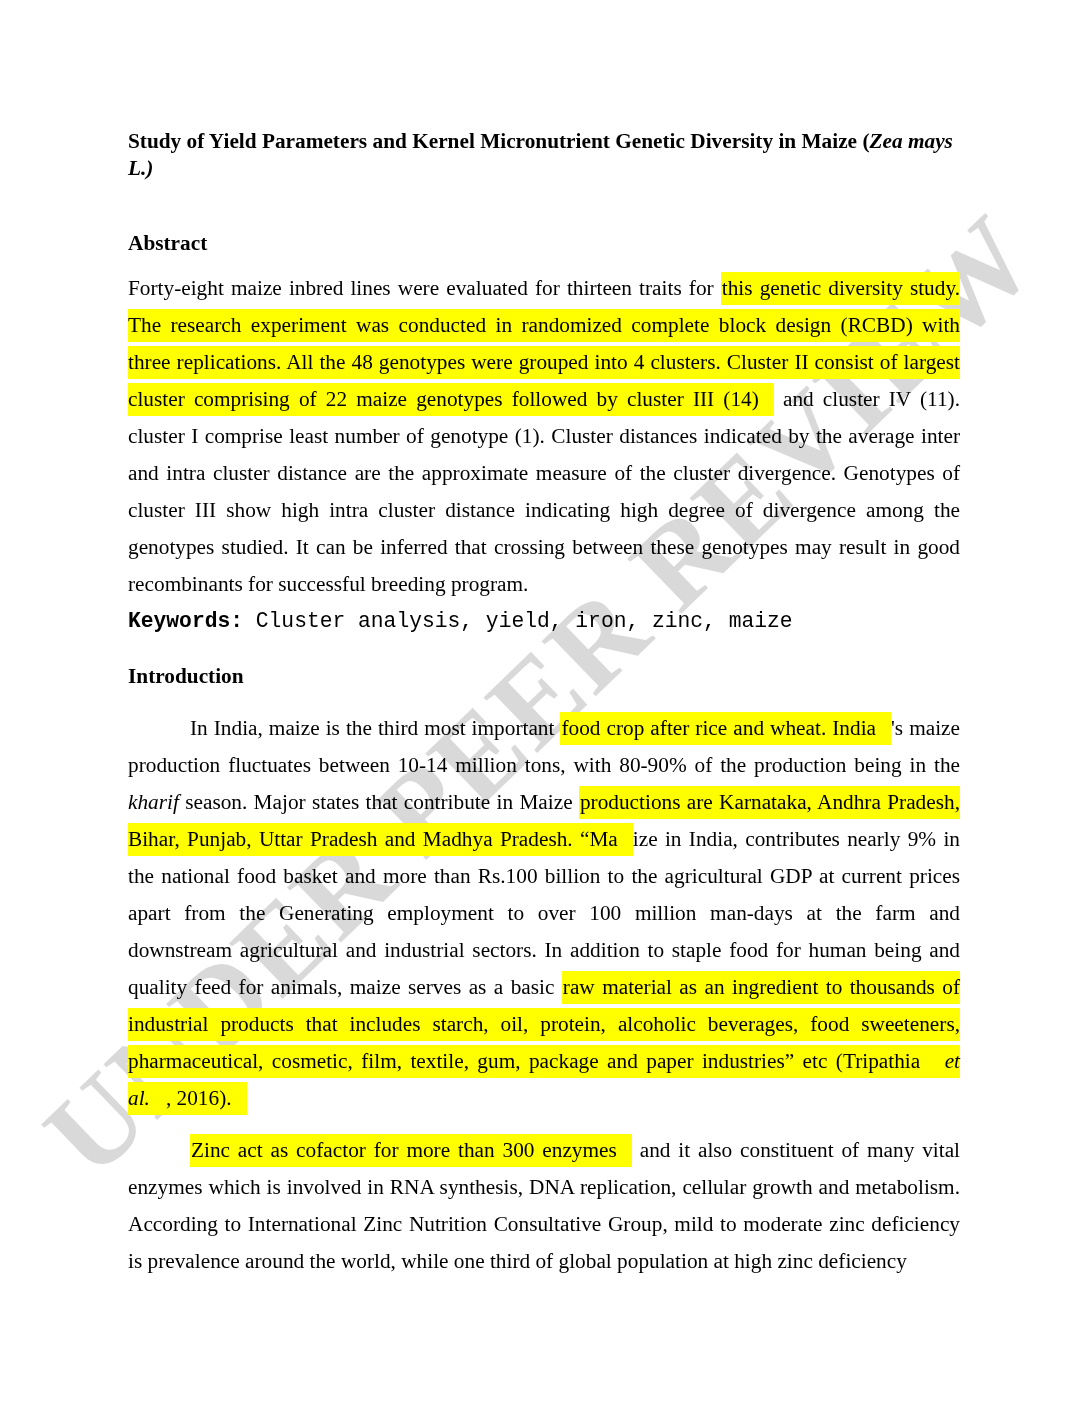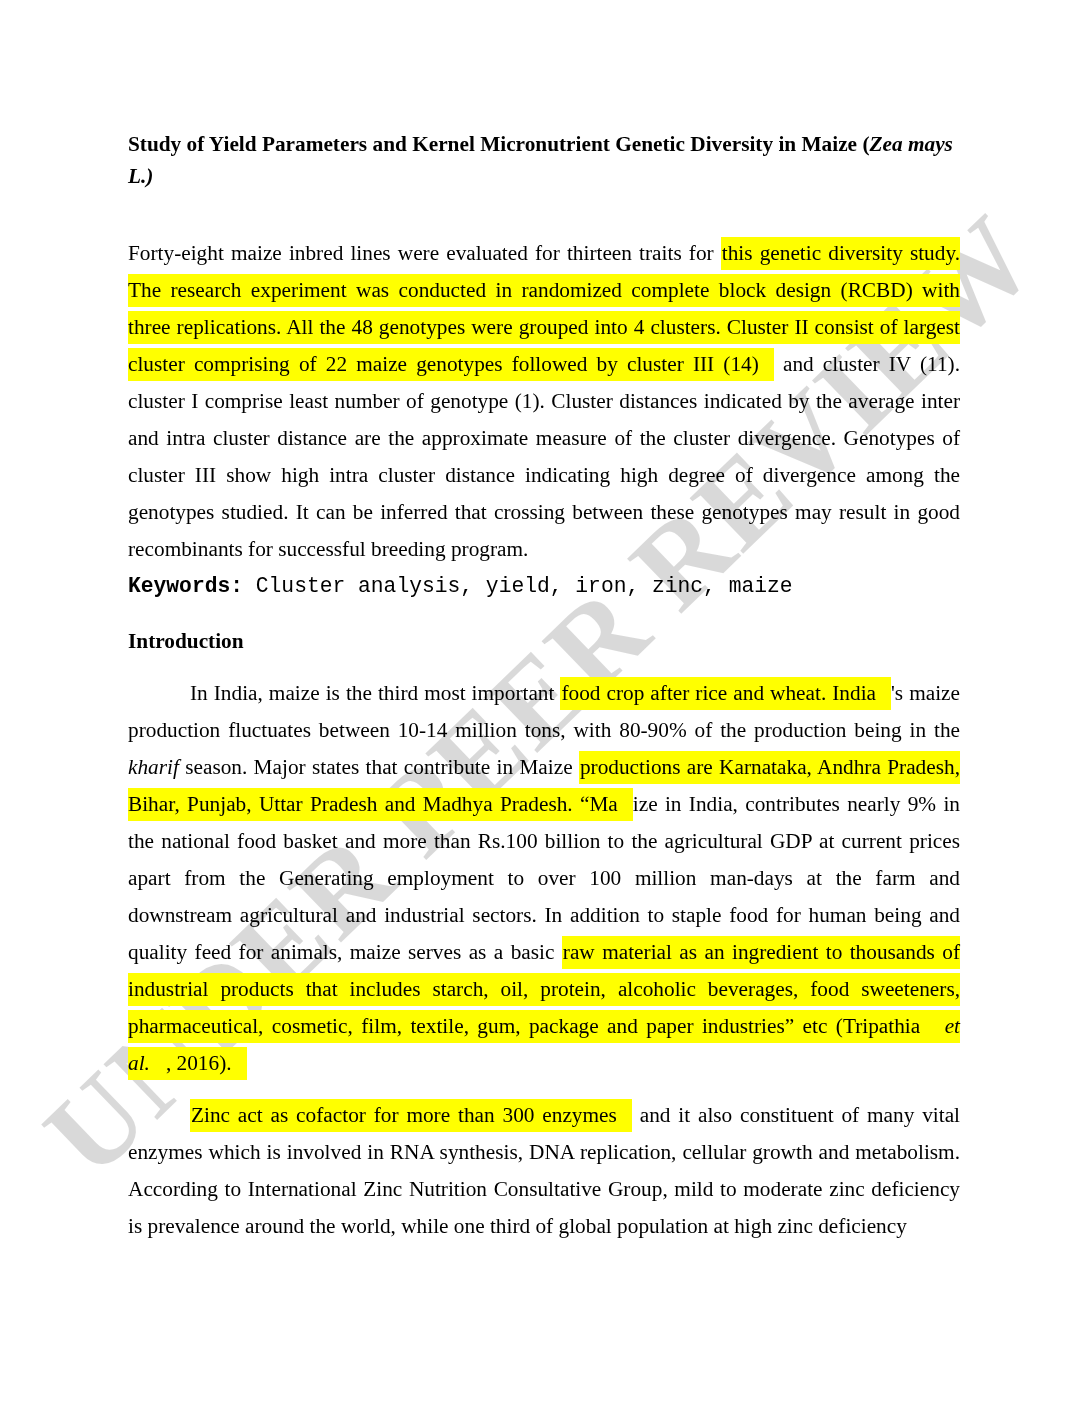--- a/index.html
+++ b/index.html
@@ -28,21 +28,21 @@
     pointer-events: none;
   }
   .content {
     position: relative;
     z-index: 1;
     padding: 128px 128px 0 128px;
   }
   .title {
     font-size: 21.3px;
     font-weight: bold;
-    line-height: 32px;
+    line-height: 27px;
     margin: 0 0 43px 0;
     text-align: left;
   }
   .heading {
     font-size: 21.3px;
     font-weight: bold;
     line-height: 37px;
     margin: 0;
   }
   .heading.intro { margin-top: 18px; }
@@ -69,19 +69,20 @@
   .it { font-style: italic; }
   .bd { font-weight: bold; }
 </style>
 </head>
 <body>
 
 <div class="page">
   <div class="watermark">UNDER PEER REVIEW</div>
   <div class="content">
     <h1 class="title"><span class="bd">Study of Yield Parameters and Kernel Micronutrient Genetic Diversity in Maize (</span><span class="it bd">Zea mays L.)</span></h1>
+    <h2 class="heading">Abstract</h2>
     <p class="body-par"><span>Forty-eight maize inbred lines were evaluated for thirteen traits for </span><span class="hl">this genetic diversity study. The research experiment was conducted in randomized complete block design (RCBD) with three replications. All the 48 genotypes were grouped into 4 clusters. Cluster II consist of largest cluster comprising of 22 maize genotypes followed by cluster III (14)</span><span> and cluster IV (11). cluster I comprise least number of genotype (1). Cluster distances indicated by the average inter and intra cluster distance are the approximate measure of the cluster divergence. Genotypes of cluster III show high intra cluster distance indicating high degree of divergence among the genotypes studied. It can be inferred that crossing between these genotypes may result in good recombinants for successful breeding program.</span></p>
     <p class="keywords"><span class="kw-label">Keywords:</span><span> Cluster analysis, yield, iron, zinc, maize</span></p>
     <h2 class="heading intro">Introduction</h2>
     <p class="body-par no-top indented"><span>In India, maize is the third most important </span><span class="hl">food crop after rice and wheat. India</span><span>'s maize production fluctuates between 10-14 million tons, with 80-90% of the production being in the </span><span class="it">kharif</span><span> season. Major states that contribute in Maize </span><span class="hl">productions are Karnataka, Andhra Pradesh, Bihar, Punjab, Uttar Pradesh and Madhya Pradesh. “Ma</span><span>ize in India, contributes nearly 9% in the national food basket and more than Rs.100 billion to the agricultural GDP at current prices apart from the Generating employment to over 100 million man-days at the farm and downstream agricultural and industrial sectors. In addition to staple food for human being and quality feed for animals, maize serves as a basic </span><span class="hl">raw material as an ingredient to thousands of industrial products that includes starch, oil, protein, alcoholic beverages, food sweeteners, pharmaceutical, cosmetic, film, textile, gum, package and paper industries” etc (Tripathia </span><span class="hl it">et al.</span><span class="hl">, 2016).</span></p>
     <p class="body-par no-top indented"><span class="hl">Zinc act as cofactor for more than 300 enzymes</span><span> and it also constituent of many vital enzymes which is involved in RNA synthesis, DNA replication, cellular growth and metabolism. According to International Zinc Nutrition Consultative Group, mild to moderate zinc deficiency is prevalence around the world, while one third of global population at high zinc deficiency</span></p>
   </div>
 </div>
 
 </body></html>

